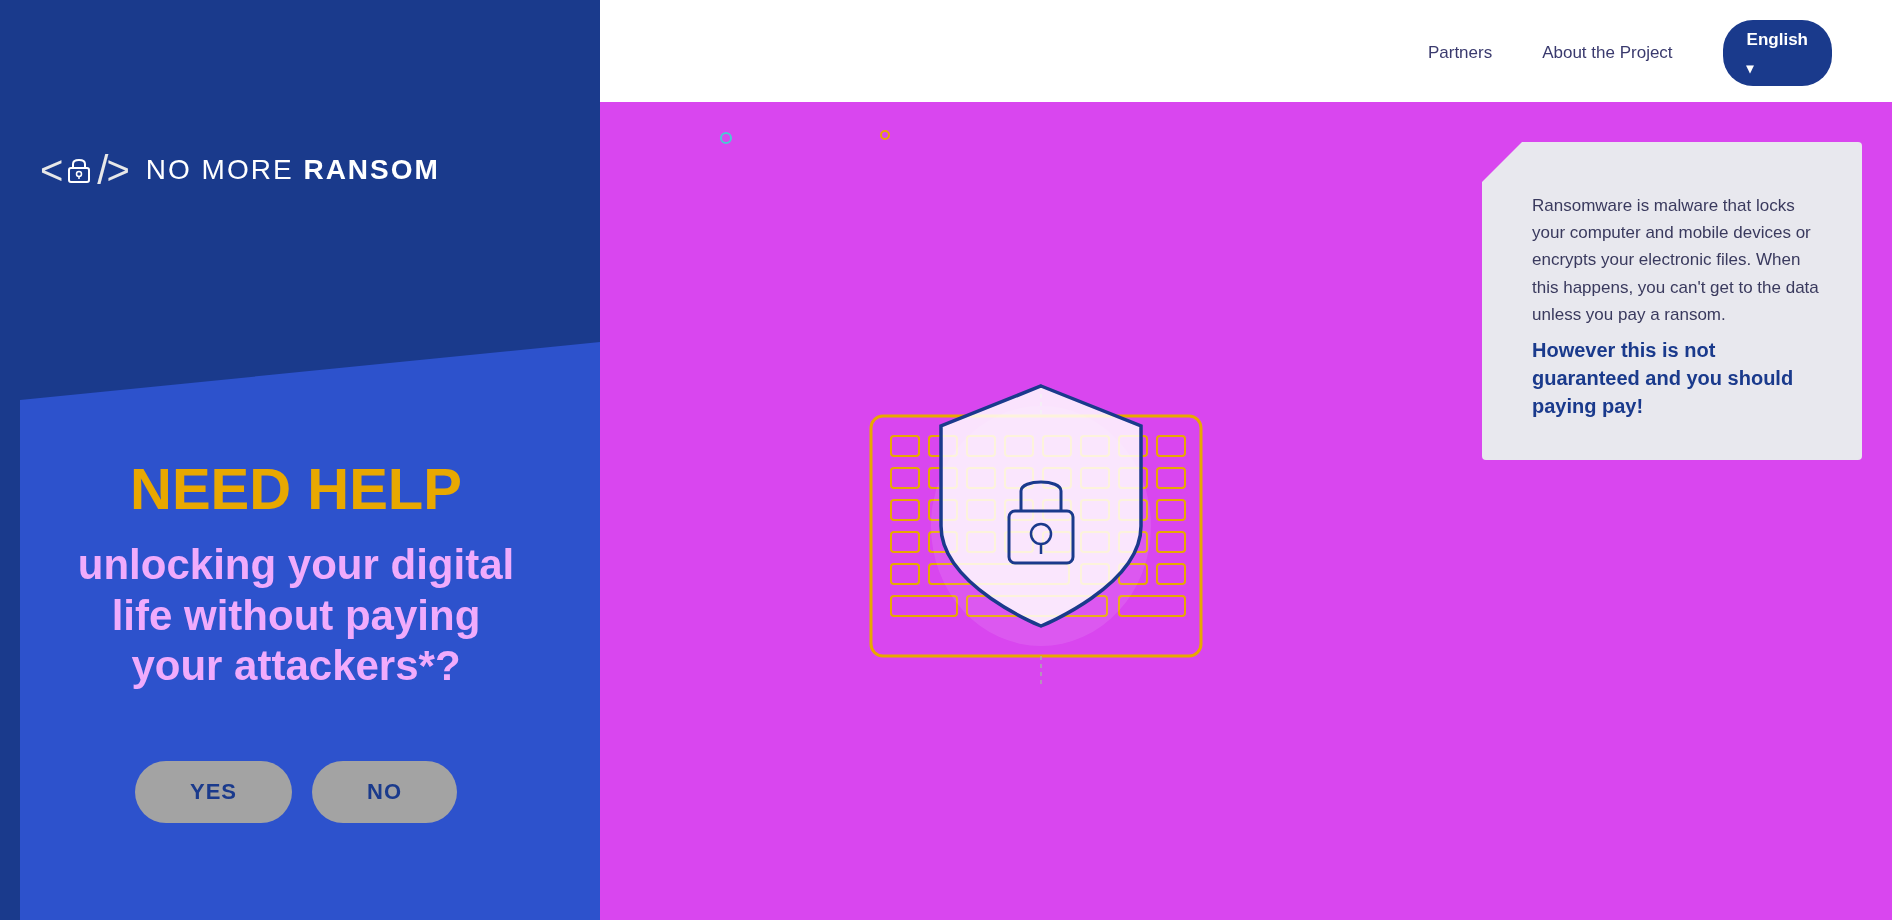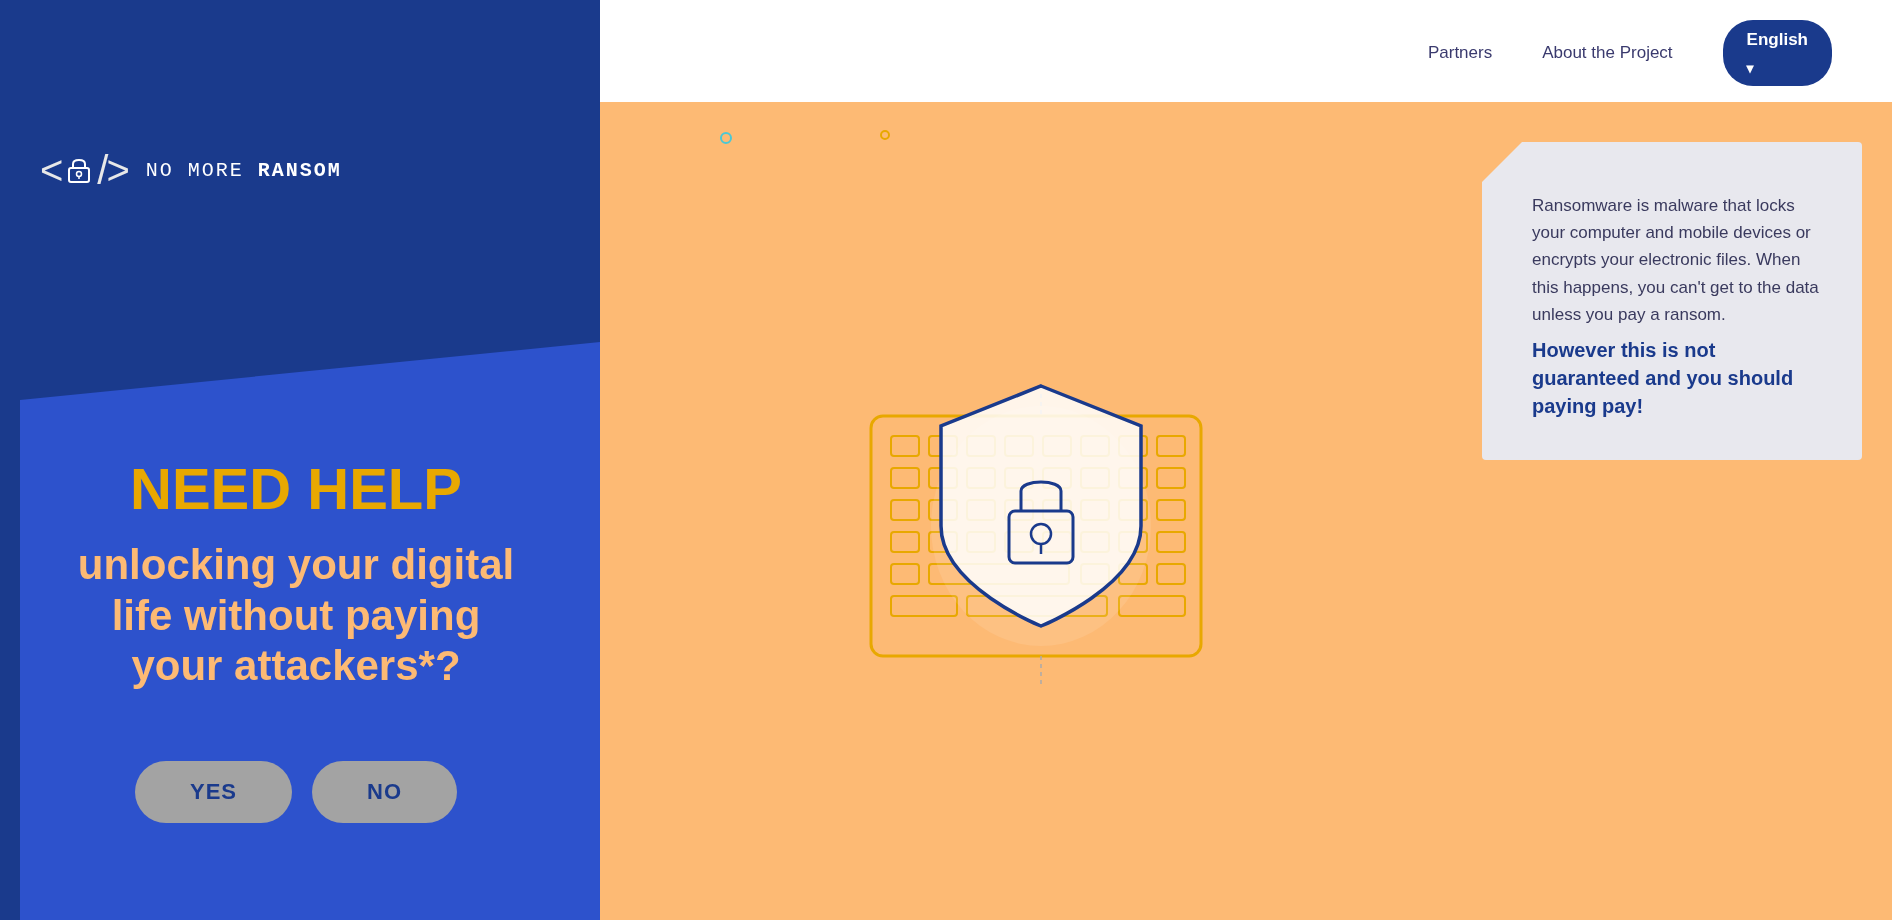--- a/index.html
+++ b/index.html
@@ -45,39 +45,38 @@
       font-weight: 300;
       letter-spacing: -2px;
       display: flex;
       align-items: center;
       gap: 2px;
     }
     .logo-icon .bracket { color: #e8e8e8; font-weight: 200; font-size: 40px; }
     .logo-icon .lock-svg { width: 32px; height: 32px; }
     .logo-text {
       color: white;
-      font-size: 20px;
+      font-size: 28px;
       font-weight: 400;
       letter-spacing: 2px;
       text-transform: uppercase;
-      font-family: Liberation Mono, monospace;
     }
     .logo-text strong { font-weight: 900; }
 
     .need-help-title {
       color: #e8a800;
       font-size: 58px;
       font-weight: 900;
       text-transform: uppercase;
       text-align: center;
       margin-bottom: 20px;
       line-height: 1.1;
     }
     .need-help-subtitle {
-      color: #fdba74;
+      color: #f0abfc;
       font-size: 42px;
       font-weight: 700;
       text-align: center;
       line-height: 1.2;
       margin-bottom: 50px;
     }
     .btn-row {
       display: flex;
       gap: 20px;
       margin-top: 20px;
@@ -91,21 +90,21 @@
       border-radius: 40px;
       padding: 18px 55px;
       cursor: pointer;
       text-transform: uppercase;
       letter-spacing: 1px;
     }
 
     
     .right-panel {
       flex: 1;
-      background: #fdba74;
+      background: #d946ef;
       display: flex;
       flex-direction: column;
     }
 
     
     .top-nav {
       background: white;
       padding: 20px 60px 0 60px;
       display: flex;
       flex-direction: column;

